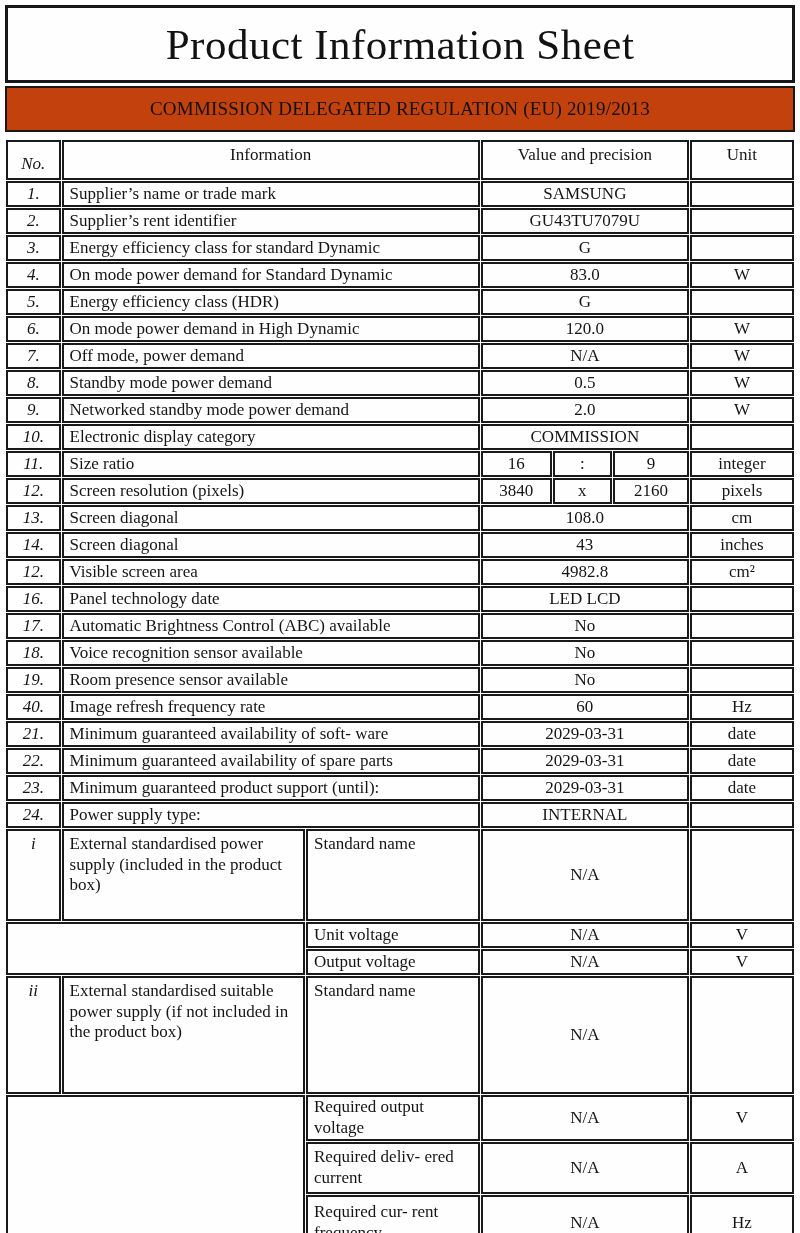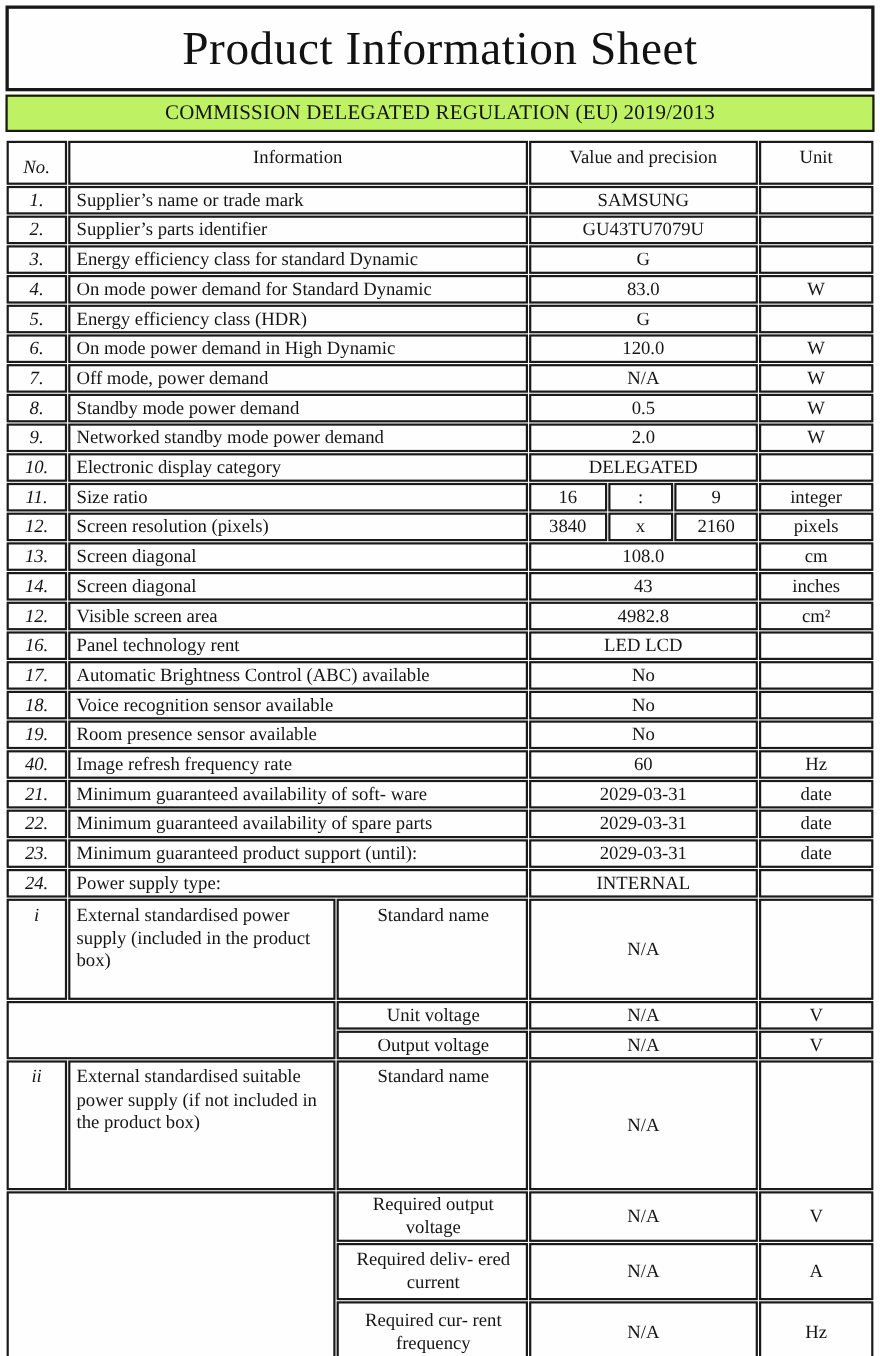--- a/index.html
+++ b/index.html
@@ -18,23 +18,23 @@
     display:flex;align-items:center;justify-content:center;
     margin-bottom:3px;background:#fefefe;
   }
   .title-box h1{
     margin:0;font-size:43px;font-weight:400;letter-spacing:0.5px;color:#121212;text-align:right;
   }
 
   
   .subtitle-box{
     border:2px solid #181818;
-    height:34px;box-sizing:border-box;
+    height:46px;box-sizing:border-box;
     display:flex;align-items:center;justify-content:center;
-    margin-bottom:7px;background:#bef264;
+    margin-bottom:7px;background:#c2410c;
   }
   .subtitle-box .subtitle{
     font-size:19px;letter-spacing:0.2px;color:#121212;
   }
 
   
   table{
     border-collapse:separate;border-spacing:1px;
     table-layout:fixed;width:790px;background:#ffffff;
   }
@@ -47,21 +47,21 @@
     line-height:1.22;
     background:#fefefe;
     overflow:hidden;
     vertical-align:middle;
   }
   th{height:40px;vertical-align:top;padding-top:3px;text-align:center;}
   th.c-no{vertical-align:bottom;padding-bottom:3px;}
 
   .c-no{font-style:italic;text-align:center;}
   .c-info{text-align:left;padding-left:6px;}
-  .c-field{text-align:center;padding-left:6px;}
+  .c-field{text-align:left;padding-left:6px;}
   .c-val{text-align:center;}
   .c-unit{text-align:center;}
   .c-empty{background:#fefefe;}
 
   .v-top{vertical-align:top;padding-top:3px;}
 
   .r-i td{height:92px;}
   .r-ii td{height:118px;}
   .r-s1 td{height:46px;}
   .r-s2 td{height:52px;}
@@ -101,21 +101,21 @@
 
     <tbody id="main-rows">
         <tr>
           <td class="c-no">1.</td>
           <td class="c-info" colspan="2">Supplier’s name or trade mark</td>
           <td class="c-val" colspan="3">SAMSUNG</td>
           <td class="c-unit"></td>
         </tr>
         <tr>
           <td class="c-no">2.</td>
-          <td class="c-info" colspan="2">Supplier’s parts identifier</td>
+          <td class="c-info" colspan="2">Supplier’s rent identifier</td>
           <td class="c-val" colspan="3">GU43TU7079U</td>
           <td class="c-unit"></td>
         </tr>
         <tr>
           <td class="c-no">3.</td>
           <td class="c-info" colspan="2">Energy efficiency class for standard Dynamic</td>
           <td class="c-val" colspan="3">G</td>
           <td class="c-unit"></td>
         </tr>
         <tr>
@@ -150,21 +150,21 @@
         </tr>
         <tr>
           <td class="c-no">9.</td>
           <td class="c-info" colspan="2">Networked standby mode power demand</td>
           <td class="c-val" colspan="3">2.0</td>
           <td class="c-unit">W</td>
         </tr>
         <tr>
           <td class="c-no">10.</td>
           <td class="c-info" colspan="2">Electronic display category</td>
-          <td class="c-val" colspan="3">DELEGATED</td>
+          <td class="c-val" colspan="3">COMMISSION</td>
           <td class="c-unit"></td>
         </tr>
         <tr>
           <td class="c-no">11.</td>
           <td class="c-info" colspan="2">Size ratio</td>
           <td class="c-val">16</td>
           <td class="c-val">:</td>
           <td class="c-val">9</td>
           <td class="c-unit">integer</td>
         </tr>
@@ -189,21 +189,21 @@
           <td class="c-unit">inches</td>
         </tr>
         <tr>
           <td class="c-no">12.</td>
           <td class="c-info" colspan="2">Visible screen area</td>
           <td class="c-val" colspan="3">4982.8</td>
           <td class="c-unit">cm²</td>
         </tr>
         <tr>
           <td class="c-no">16.</td>
-          <td class="c-info" colspan="2">Panel technology rent</td>
+          <td class="c-info" colspan="2">Panel technology date</td>
           <td class="c-val" colspan="3">LED LCD</td>
           <td class="c-unit"></td>
         </tr>
         <tr>
           <td class="c-no">17.</td>
           <td class="c-info" colspan="2">Automatic Brightness Control (ABC) available</td>
           <td class="c-val" colspan="3">No</td>
           <td class="c-unit"></td>
         </tr>
         <tr>

